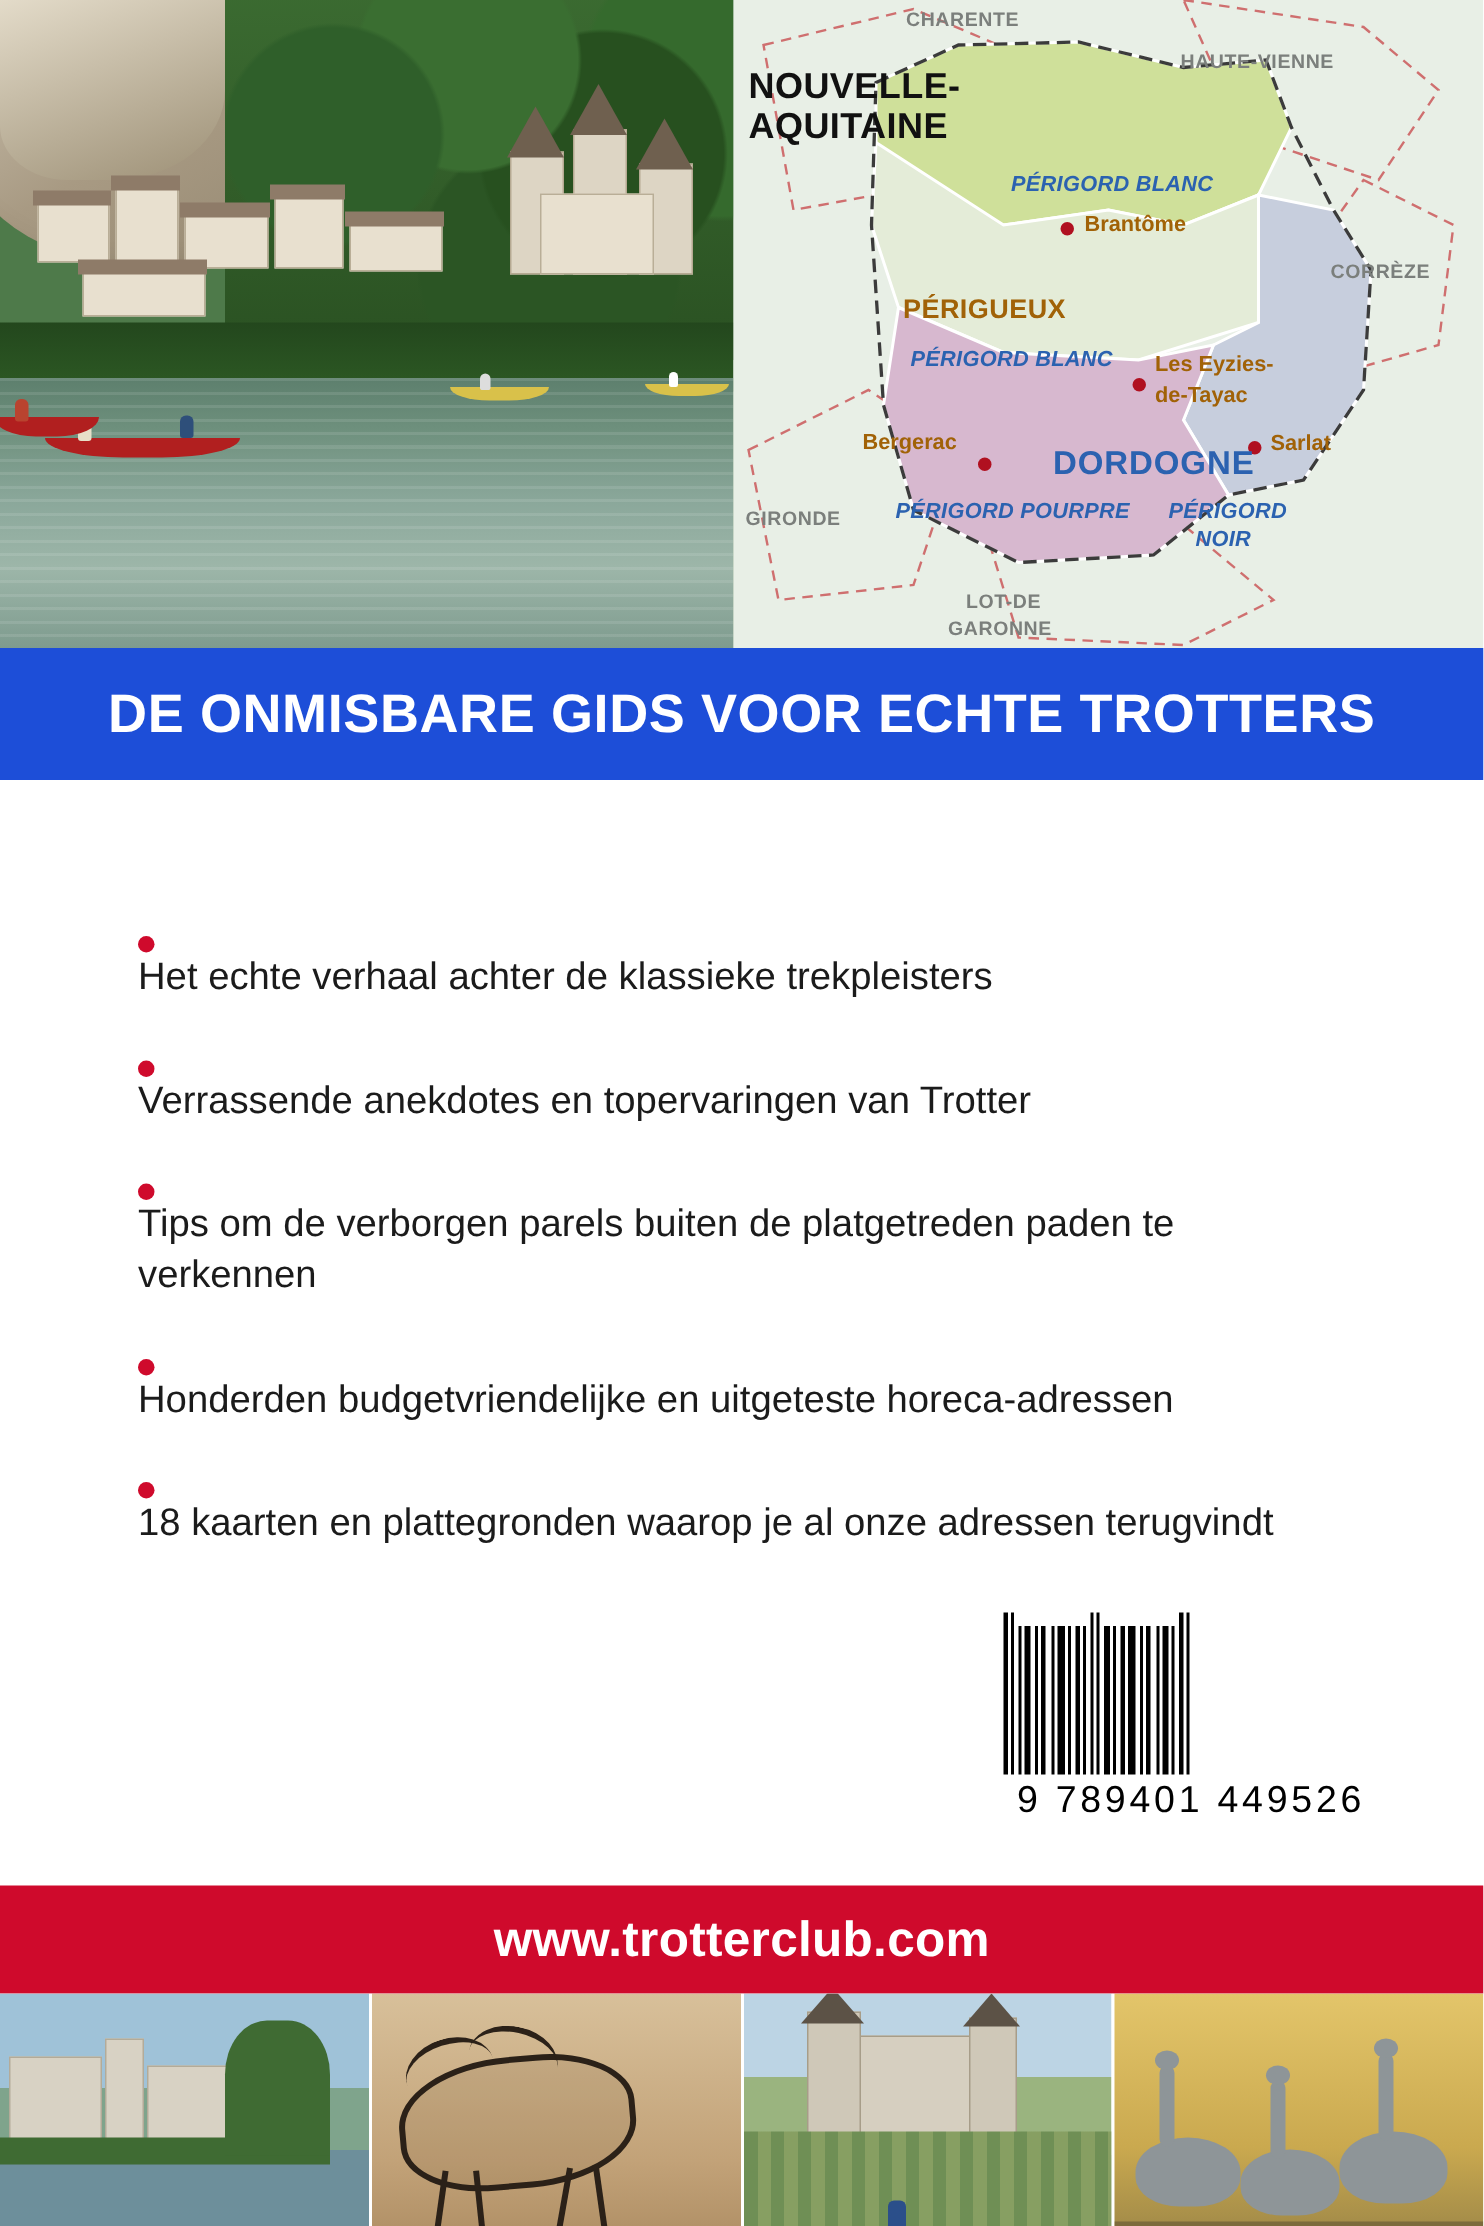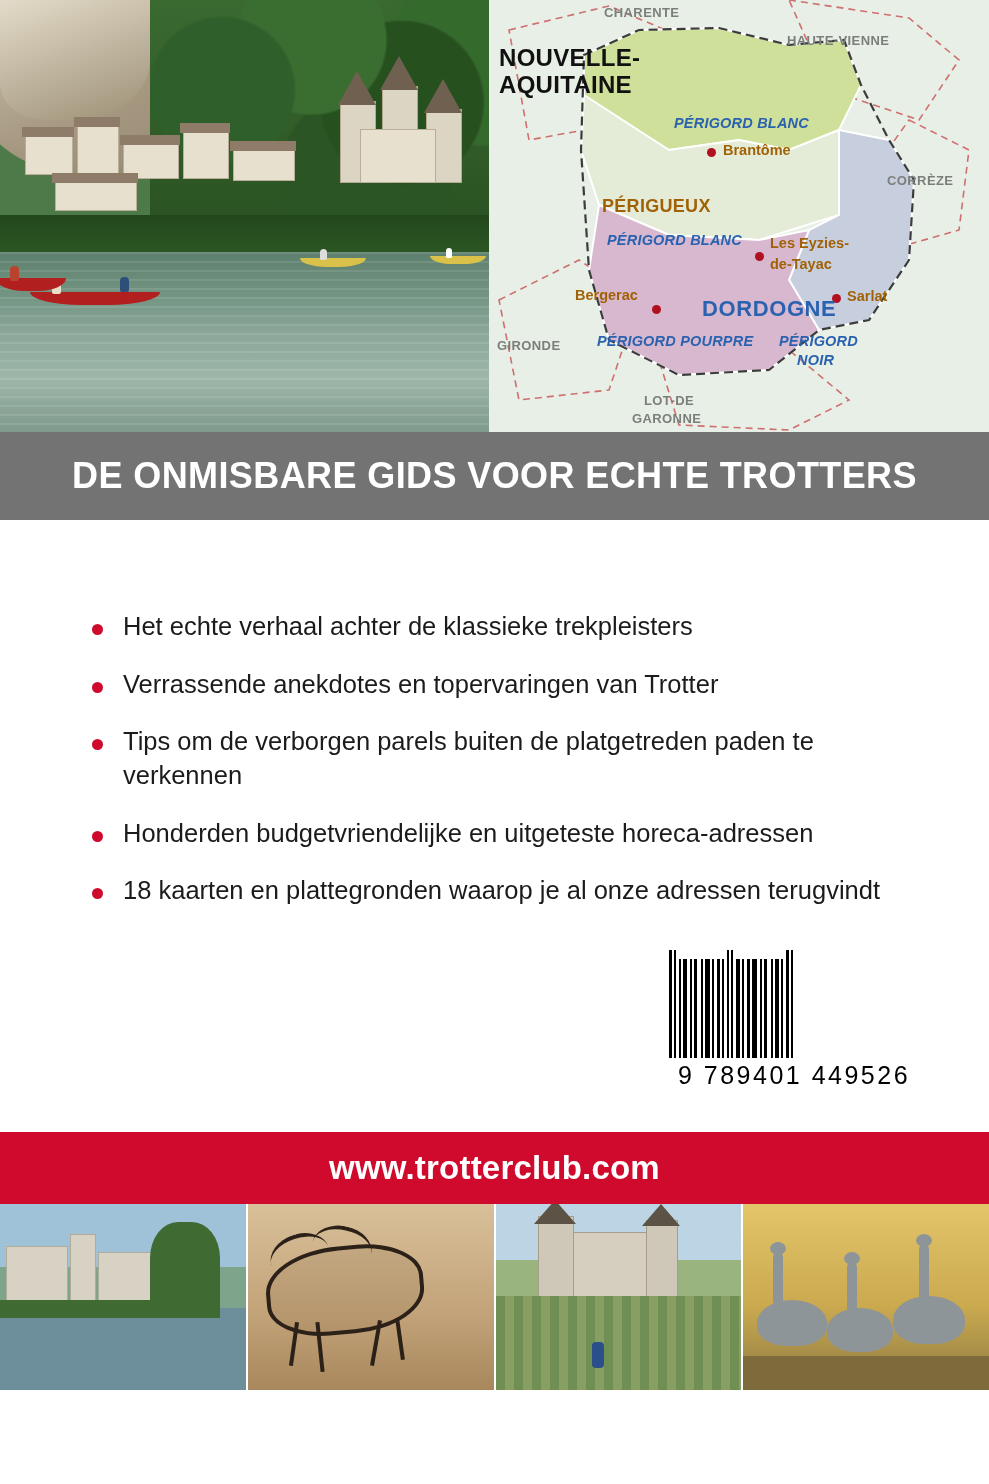--- a/index.html
+++ b/index.html
@@ -180,21 +180,21 @@
     color: #2b62b0;
     letter-spacing: .6px;
     white-space: nowrap;
     margin-left: 27px;
   }
 
   
   .red-banner {
     width: 989px;
     height: 88px;
-    background: #737373;
+    background: #1d4ed8;
     display: flex;
     align-items: center;
     justify-content: center;
   }
   .red-banner-text {
     color: #fff;
     font-size: 36px;
     font-weight: bold;
     letter-spacing: .4px;
     white-space: nowrap;
@@ -203,20 +203,21 @@
   
   .bullets {
     padding: 90px 60px 0 92px;
     width: 989px;
     box-sizing: border-box;
   }
   .bullet-row {
     display: flex;
     align-items: flex-start;
     margin-bottom: 24px;
+    flex-direction: column;
   }
   .bullet-dot {
     width: 11px; height: 11px;
     background: #cf0a2c;
     border-radius: 50%;
     margin: 14px 20px 0 0;
     flex: 0 0 auto;
   }
   .bullet-text {
     font-size: 25.5px;

